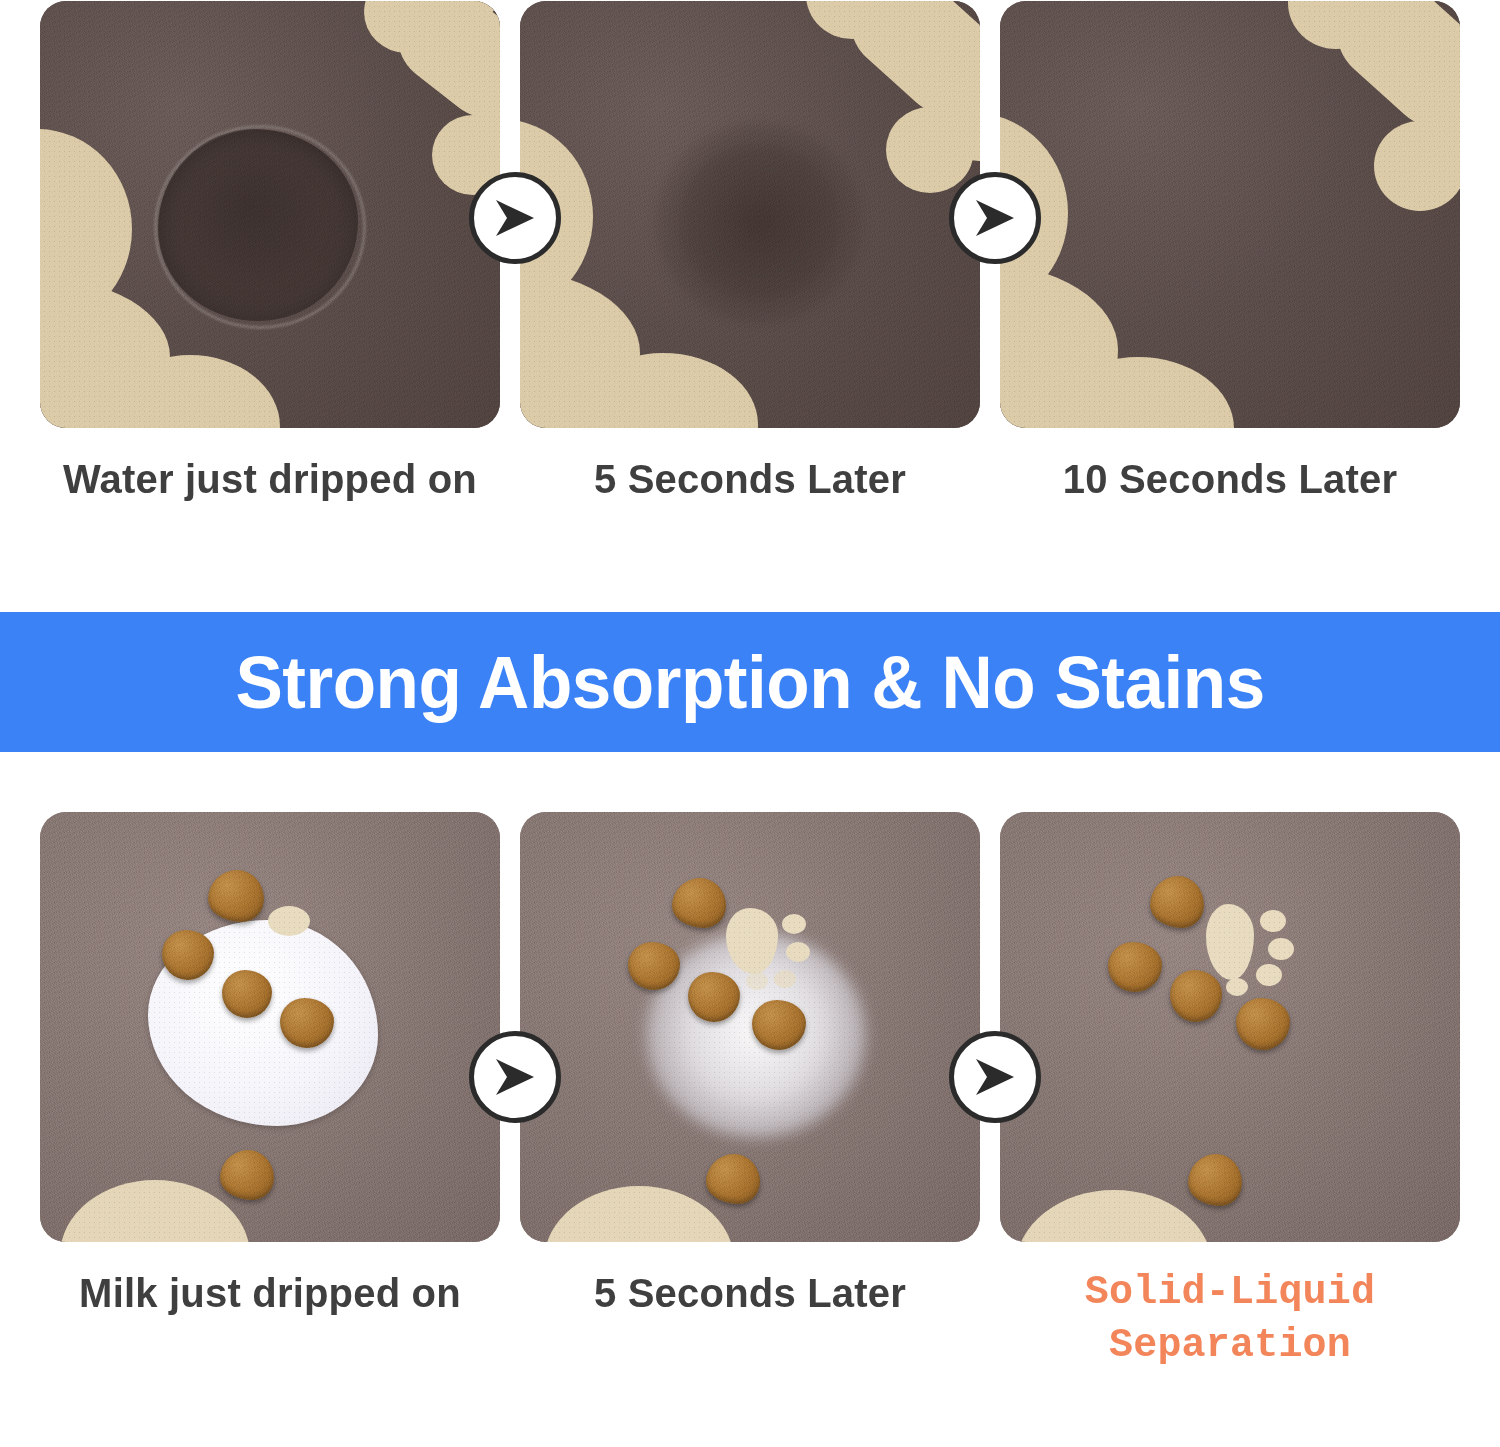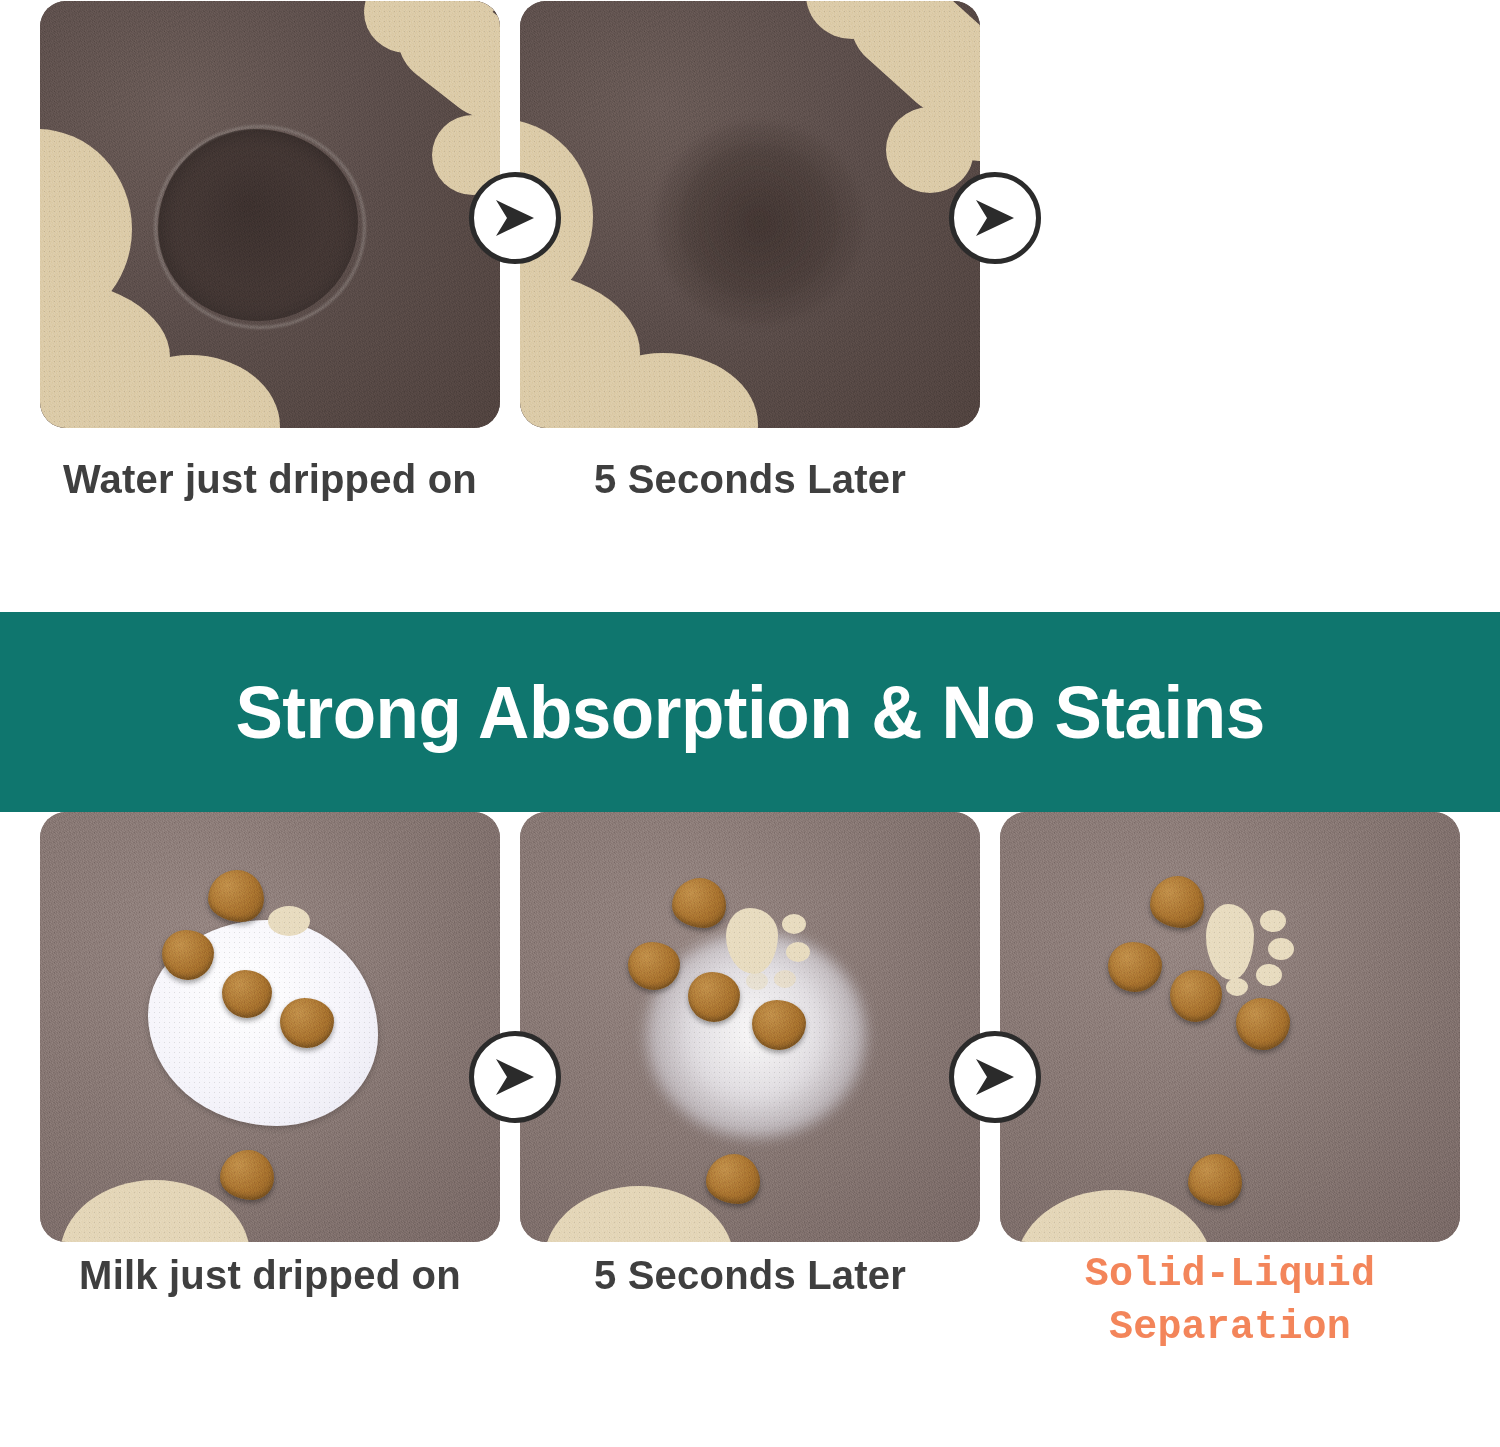--- a/index.html
+++ b/index.html
@@ -128,28 +128,28 @@
     position:absolute;
     left:0;width:460px;
     text-align:center;
     font-weight:bold;
     font-size:40px;
     line-height:1.32;
     letter-spacing:.2px;
     color:#3f3f3f;
   }
   .row-top .caption{top:452px;}
-  .row-bottom .caption{top:437px;}
+  .row-bottom .caption{top:455px;}
   .caption.accent{color:#f3855a;font-family:Liberation Mono, monospace;}
 
   
   .banner{
     position:absolute;left:0;top:612px;
-    width:1500px;height:200px;
-    background:#0f766e;
+    width:1500px;height:140px;
+    background:#3b82f6;
     display:flex;align-items:center;justify-content:center;
   }
   .banner-text{
     color:#ffffff;
     font-weight:bold;
     font-size:74px;
     letter-spacing:-.5px;
     transform:scaleX(.96);
     white-space:nowrap;
   }
@@ -201,20 +201,38 @@
           <div class="cream" style="left:48px;top:352px;width:190px;height:130px;border-radius:50% 50% 40% 60%/60% 55% 45% 40%;"></div>
 
           <div class="puddle-fade" style="left:136px;top:122px;width:206px;height:200px;"></div>
           <div class="puddle-fade" style="left:158px;top:142px;width:162px;height:158px;"></div>
           <div class="felt"></div>
           <div class="grain"></div>
         </div>
         <div class="caption">5 Seconds Later</div>
       </div>
 
+      <div class="panel">
+        <div class="photo">
+          <div class="mat dark"></div>
+          <div class="bone" style="left:286px;top:-48px;width:240px;height:262px;">
+            <i class="shaft" style="left:42px;top:48px;width:172px;height:104px;transform:rotate(42deg);"></i>
+            <i style="left:2px;top:4px;width:96px;height:92px;"></i>
+            <i style="left:66px;top:-26px;width:94px;height:90px;"></i>
+            <i style="left:140px;top:132px;width:94px;height:92px;"></i>
+            <i style="left:88px;top:168px;width:92px;height:90px;"></i>
+          </div>
+          <div class="cream" style="left:-122px;top:112px;width:190px;height:200px;border-radius:50%;"></div>
+          <div class="cream" style="left:-138px;top:262px;width:256px;height:206px;border-radius:46% 54% 40% 60%/50% 42% 58% 50%;"></div>
+          <div class="cream" style="left:42px;top:356px;width:192px;height:130px;border-radius:50% 50% 40% 60%/60% 55% 45% 40%;"></div>
+          <div class="felt"></div>
+          <div class="grain"></div>
+        </div>
+        <div class="caption">10 Seconds Later</div>
+      </div>
 
     </div>
 
     <div class="arrow" style="left:469px;top:171px;">
       <svg width="44" height="40" viewBox="0 0 44 40">
         <path d="M3 2 L41 20 L3 38 L14 20 Z" fill="#2b2b2b"></path>
       </svg>
     </div>
     <div class="arrow" style="left:949px;top:171px;">
       <svg width="44" height="40" viewBox="0 0 44 40">

